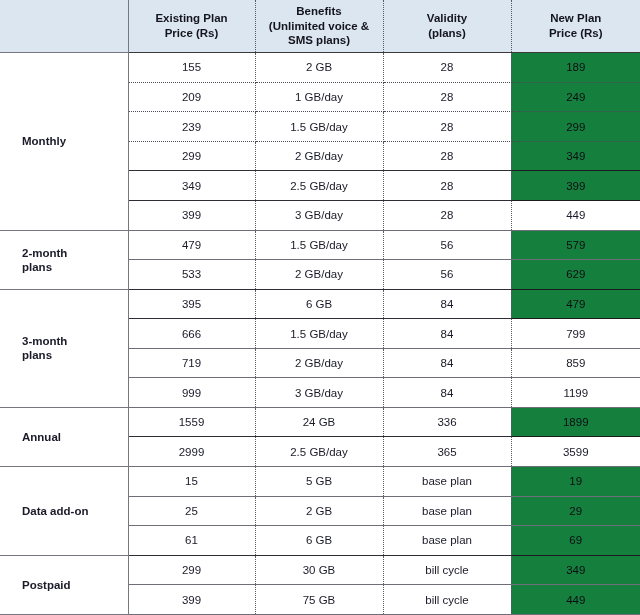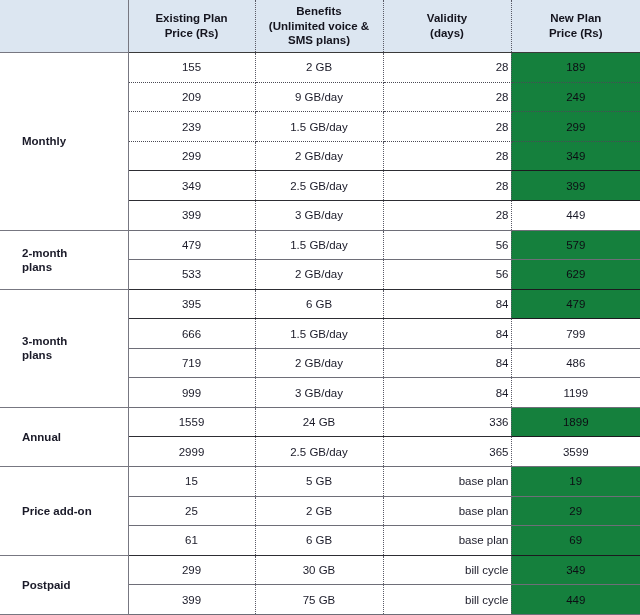--- a/index.html
+++ b/index.html
@@ -73,21 +73,21 @@
     line-height: 1.22;
     border-right: 1px solid #777781;
     border-bottom: 1px solid #777781;
     vertical-align: middle;
   }
   td.group-cell .gl { display: block; }
 
   
   td.col-old     { border-right: 1px dotted #5a5a66; }
   td.col-benefit { border-right: 1px dotted #5a5a66; margin-top: 48px; }
-  td.col-valid   { border-right: 1px dotted #5a5a66; text-align: right; }
+  td.col-valid   { border-right: 1px dotted #5a5a66; }
   td.col-new     { border-right: none; }
 
   
   tr.sep-dotted td.col-old,
   tr.sep-dotted td.col-benefit,
   tr.sep-dotted td.col-valid,
   tr.sep-dotted td.col-new { border-bottom: 1px dotted #4a4a55; }
 
   tr.sep-solid td.col-old,
   tr.sep-solid td.col-benefit,
@@ -128,41 +128,41 @@
         <span class="hl1">Existing Plan</span><br>
         <span class="hl2">Price (Rs)</span>
       </th>
       <th>
         <span>Benefits</span><br>
         <span>(Unlimited voice &amp;</span><br>
         <span>SMS plans)</span>
       </th>
       <th>
         <span>Validity</span><br>
-        <span>(days)</span>
+        <span>(plans)</span>
       </th>
       <th class="last">
         <span>New Plan</span><br>
         <span>Price (Rs)</span>
       </th>
     </tr>
   </thead>
   <tbody id="table-body">
       <tr class="sep-dotted">
         <td class="group-cell" rowspan="6">
           <span class="gl">Monthly</span>
         </td>
         <td class="col-old">155</td>
         <td class="col-benefit">2 GB</td>
         <td class="col-valid">28</td>
         <td class="col-new hl">189</td>
       </tr>
       <tr class="sep-dotted">
         <td class="col-old">209</td>
-        <td class="col-benefit">9 GB/day</td>
+        <td class="col-benefit">1 GB/day</td>
         <td class="col-valid">28</td>
         <td class="col-new hl">249</td>
       </tr>
       <tr class="sep-dotted">
         <td class="col-old">239</td>
         <td class="col-benefit">1.5 GB/day</td>
         <td class="col-valid">28</td>
         <td class="col-new hl">299</td>
       </tr>
       <tr class="sep-strong">
@@ -212,21 +212,21 @@
       <tr class="sep-solid">
         <td class="col-old">666</td>
         <td class="col-benefit">1.5 GB/day</td>
         <td class="col-valid">84</td>
         <td class="col-new">799</td>
       </tr>
       <tr class="sep-solid">
         <td class="col-old">719</td>
         <td class="col-benefit">2 GB/day</td>
         <td class="col-valid">84</td>
-        <td class="col-new">486</td>
+        <td class="col-new">859</td>
       </tr>
       <tr class="sep-solid">
         <td class="col-old">999</td>
         <td class="col-benefit">3 GB/day</td>
         <td class="col-valid">84</td>
         <td class="col-new">1199</td>
       </tr>
       <tr class="sep-strong">
         <td class="group-cell" rowspan="2">
           <span class="gl">Annual</span>
@@ -237,21 +237,21 @@
         <td class="col-new hl cap">1899</td>
       </tr>
       <tr class="sep-solid">
         <td class="col-old">2999</td>
         <td class="col-benefit">2.5 GB/day</td>
         <td class="col-valid">365</td>
         <td class="col-new">3599</td>
       </tr>
       <tr class="sep-solid">
         <td class="group-cell" rowspan="3">
-          <span class="gl">Price add-on</span>
+          <span class="gl">Data add-on</span>
         </td>
         <td class="col-old">15</td>
         <td class="col-benefit">5 GB</td>
         <td class="col-valid">base plan</td>
         <td class="col-new hl">19</td>
       </tr>
       <tr class="sep-solid">
         <td class="col-old">25</td>
         <td class="col-benefit">2 GB</td>
         <td class="col-valid">base plan</td>

